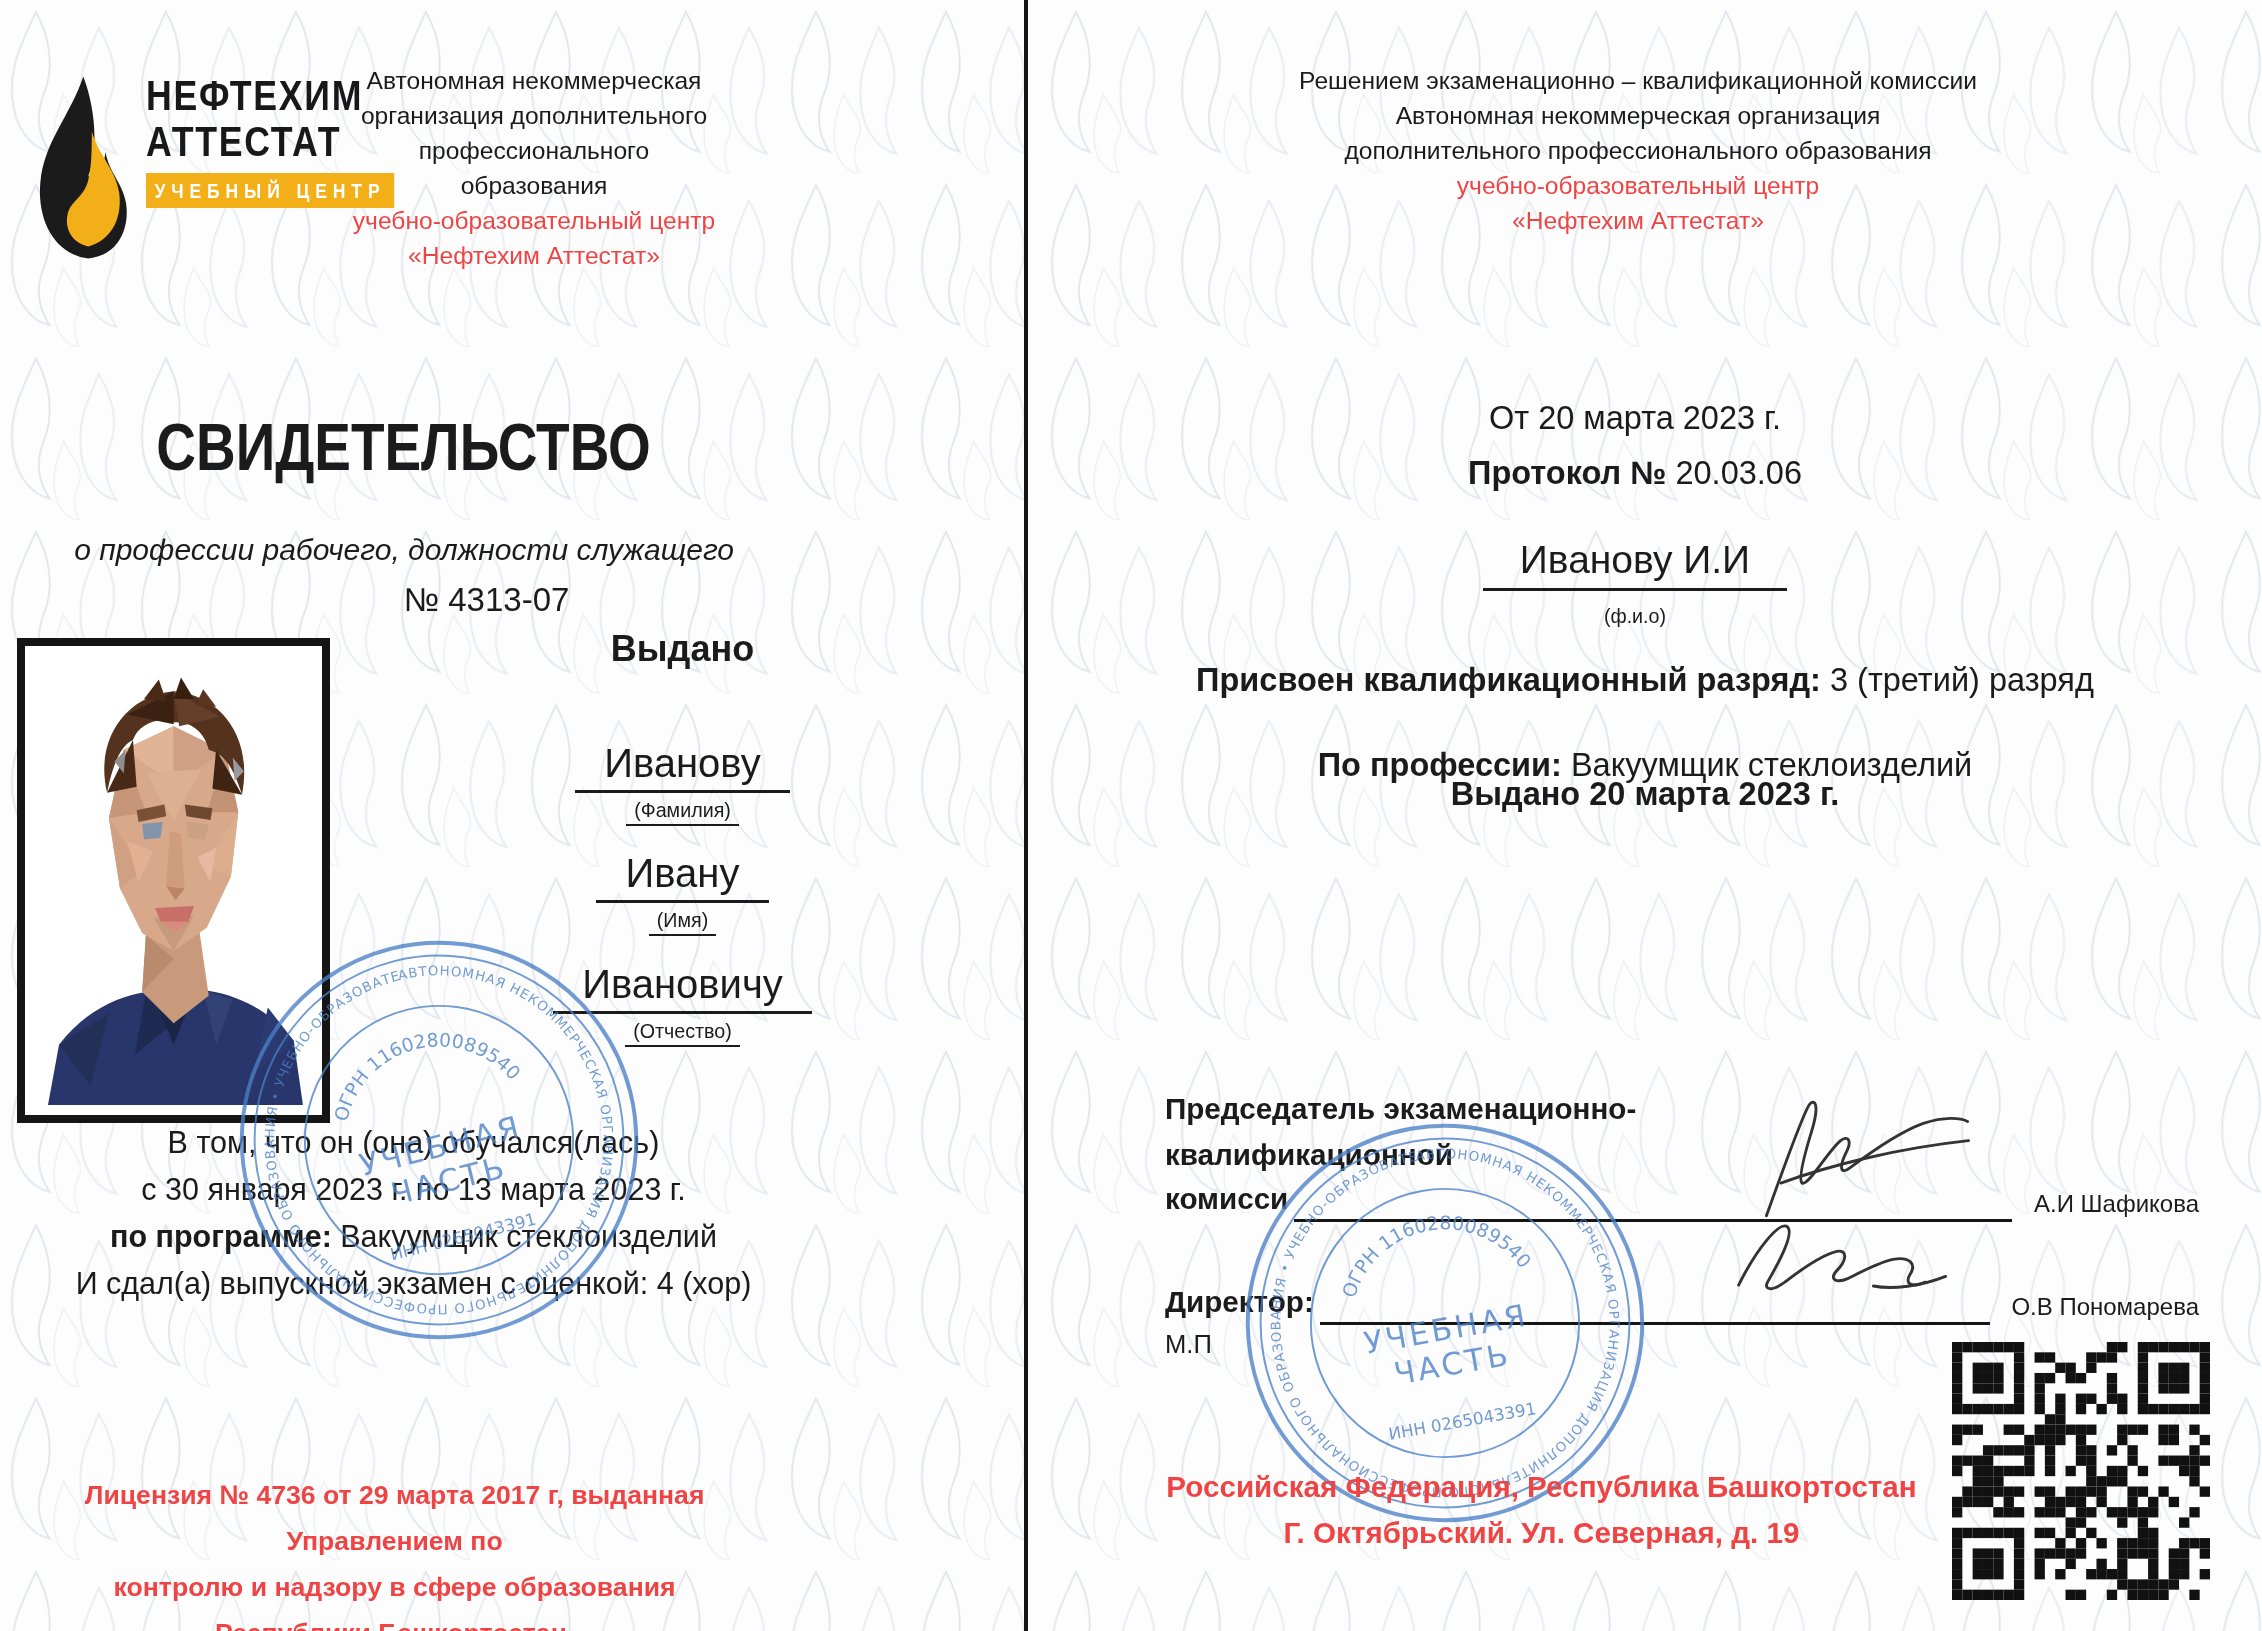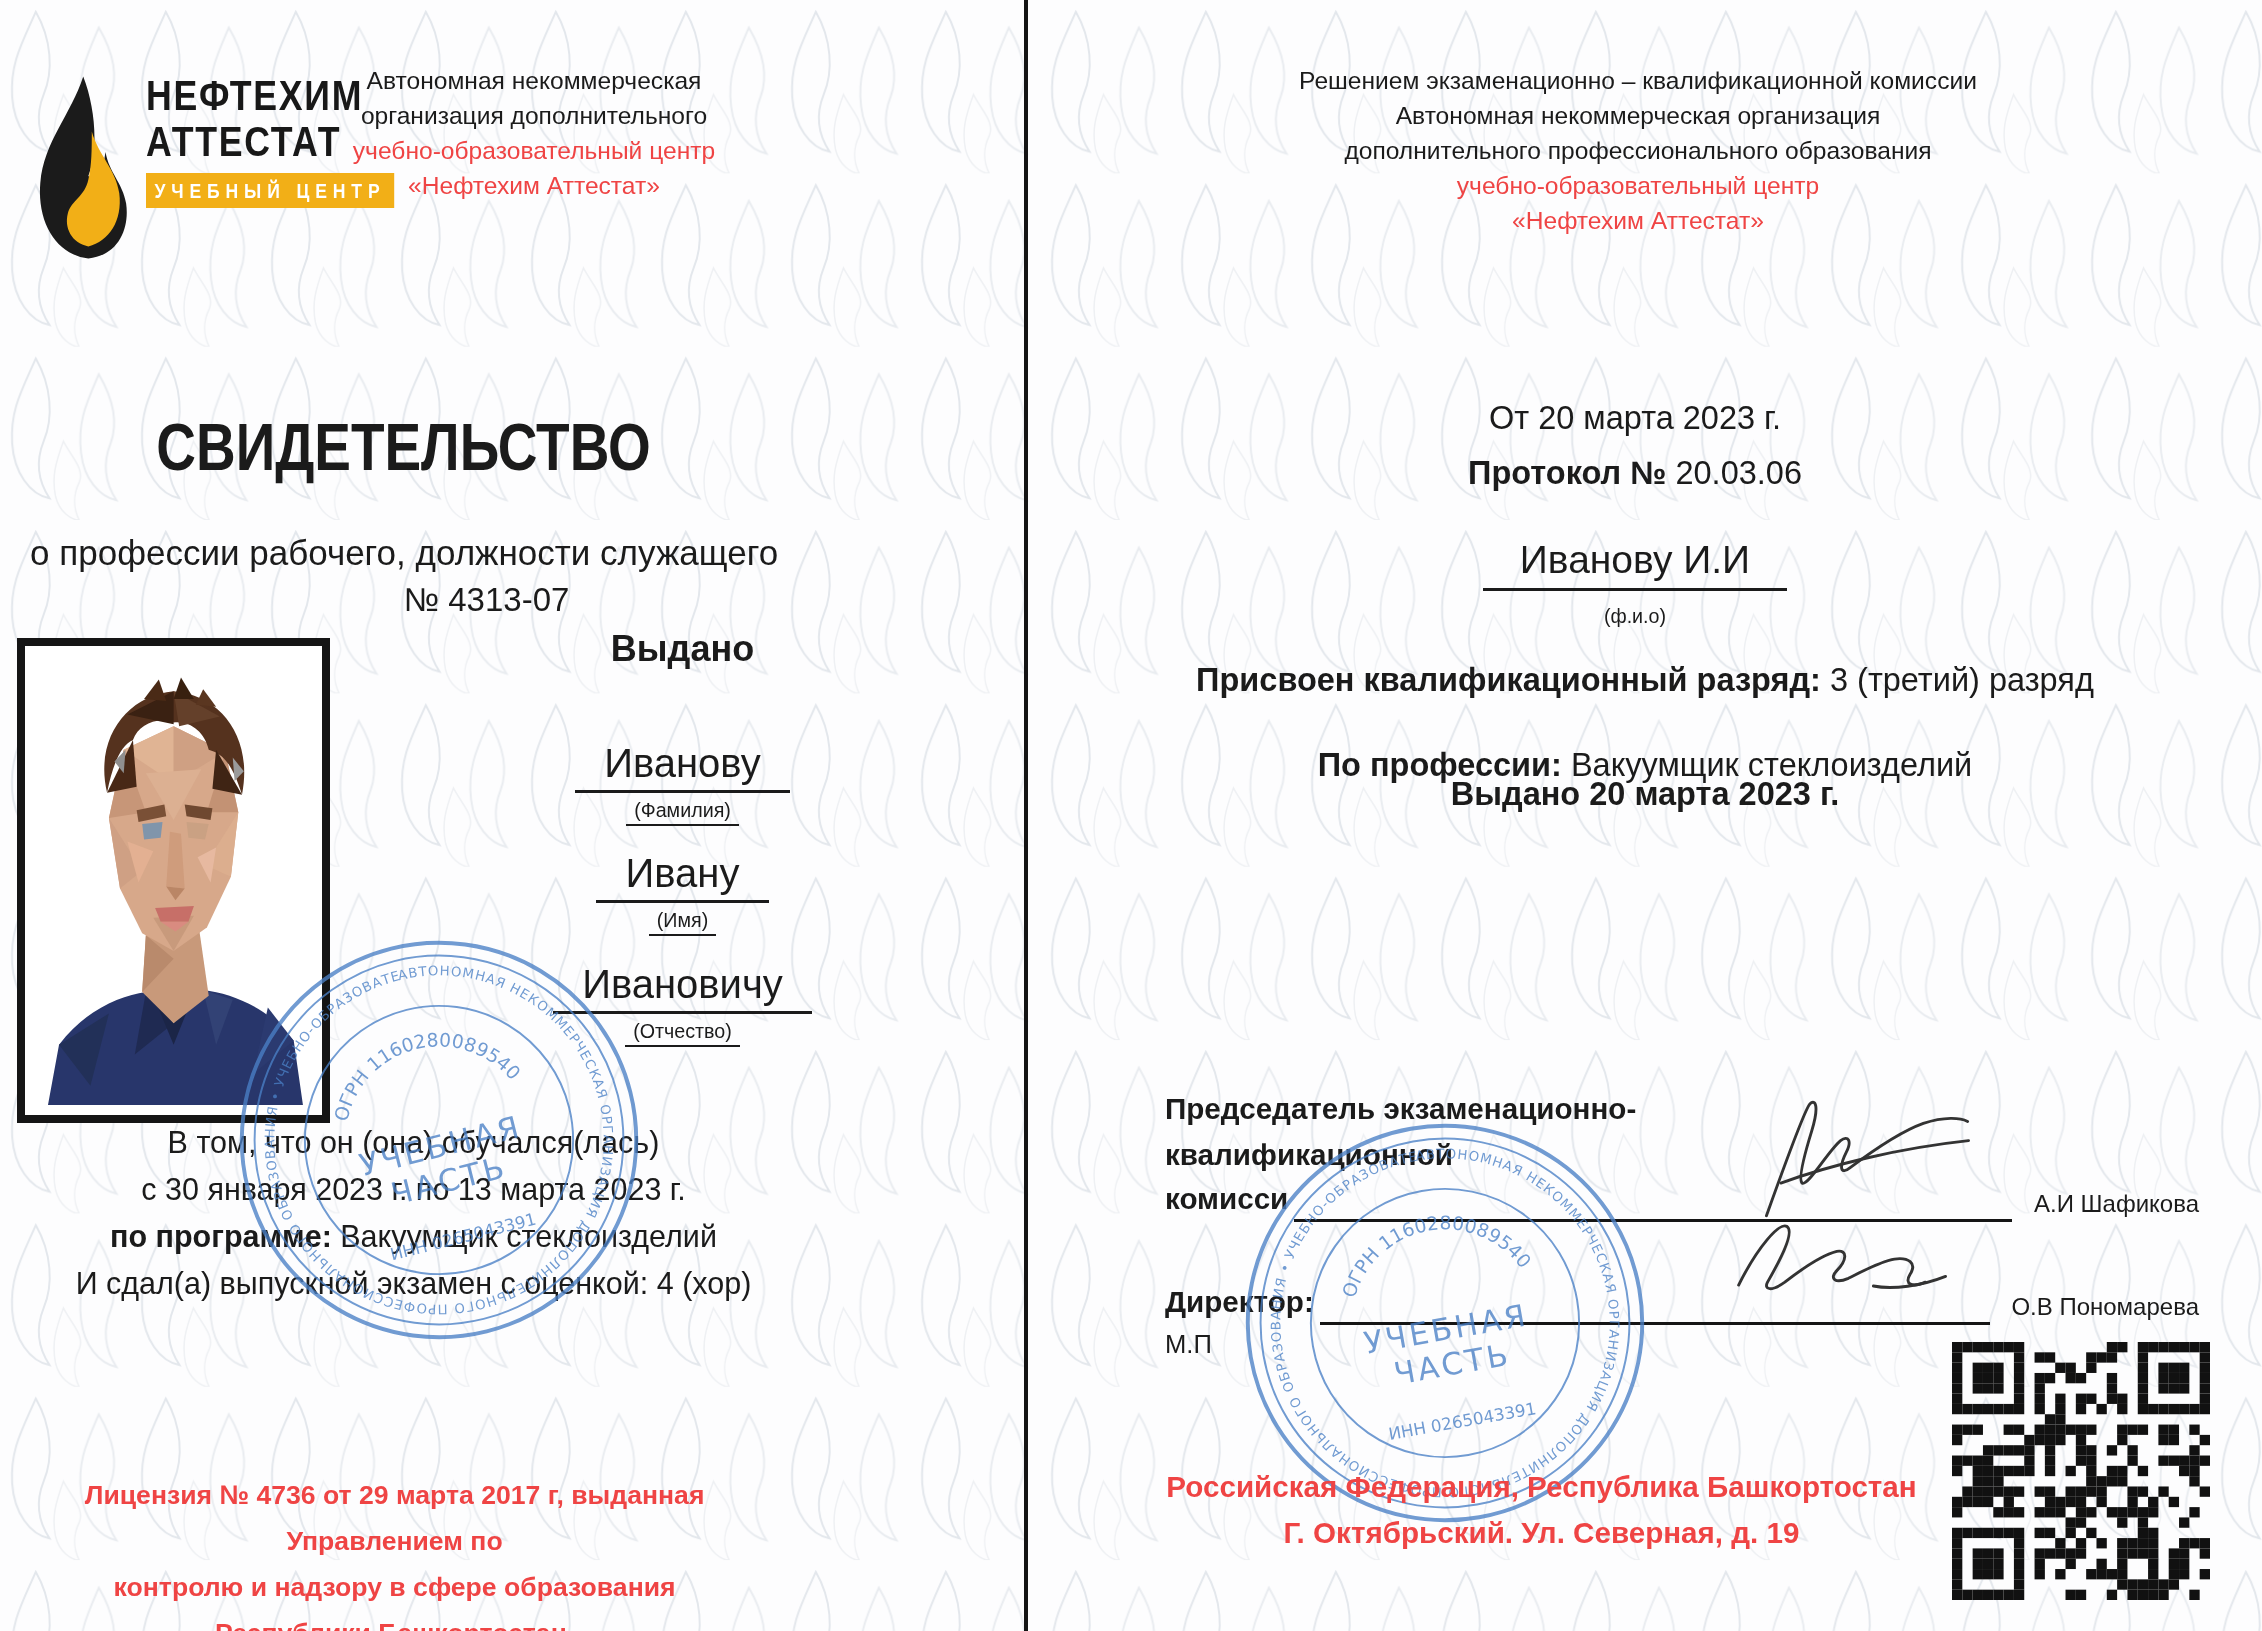--- a/index.html
+++ b/index.html
@@ -17,21 +17,21 @@
   .logo-text{display:flex;flex-direction:column;transform:scaleX(.85);transform-origin:left top;}
   .logo-word{font-size:42px;font-weight:bold;letter-spacing:2px;line-height:46px;color:#181818;white-space:nowrap;}
   .logo-badge{margin-top:7.9px;background:#f2af17;color:#fff;font-weight:bold;font-size:20.7px;
               letter-spacing:6.9px;padding:5.9px 9.9px 4.9px;white-space:nowrap;}
 
   .org-block{left:347px;top:63px;width:374px;font-size:24.6px;line-height:35px;}
   .rp-org{left:1101px;top:63px;width:1074px;font-size:24.6px;line-height:35px;}
 
   .lp-title{left:39px;top:408px;width:729px;font-size:67px;font-weight:bold;letter-spacing:0;
             transform:scaleX(.82);transform-origin:center;white-space:nowrap;}
-  .lp-subtitle{left:29.6px;top:533px;width:749px;font-size:35px;}
+  .lp-subtitle{left:29.6px;top:533px;width:749px;font-size:30px;font-style:italic;}
   .lp-number{left:112px;top:581px;width:749px;font-size:33px;}
 
   .photo-frame{left:16.7px;top:638px;width:313px;height:485px;border:8.9px solid #151515;background:#fff;
                padding:9.9px;box-sizing:border-box;}
   .photo-frame svg{width:100%;height:100%;display:block;}
 
   .names{left:340px;top:628px;width:685px;}
   .issued{font-size:36px;font-weight:bold;margin-bottom:71px;}
   .name-group{margin-bottom:25.6px;}
   .uname{display:inline-block;font-size:40px;border-bottom:3px solid #1b1b1b;padding:0 29.6px 3.9px;}
@@ -99,20 +99,21 @@
       <div class="logo-text">
         <div class="logo-word">НЕФТЕХИМ</div>
         <div class="logo-word">АТТЕСТАТ</div>
         <div class="logo-badge">УЧЕБНЫЙ ЦЕНТР</div>
       </div>
     </div>
 
     <div class="abs org-block center">
       <div>Автономная некоммерческая</div>
       <div>организация дополнительного</div>
+      <div>профессионального образования</div>
       <div class="red">учебно-образовательный центр</div>
       <div class="red">«Нефтехим Аттестат»</div>
     </div>
 
     <div class="abs lp-title center">СВИДЕТЕЛЬСТВО</div>
     <div class="abs lp-subtitle center">о профессии рабочего, должности служащего</div>
     <div class="abs lp-number center">№ 4313-07</div>
 
     <div class="abs photo-frame">
       <svg viewBox="0 0 300 460" preserveAspectRatio="none">

